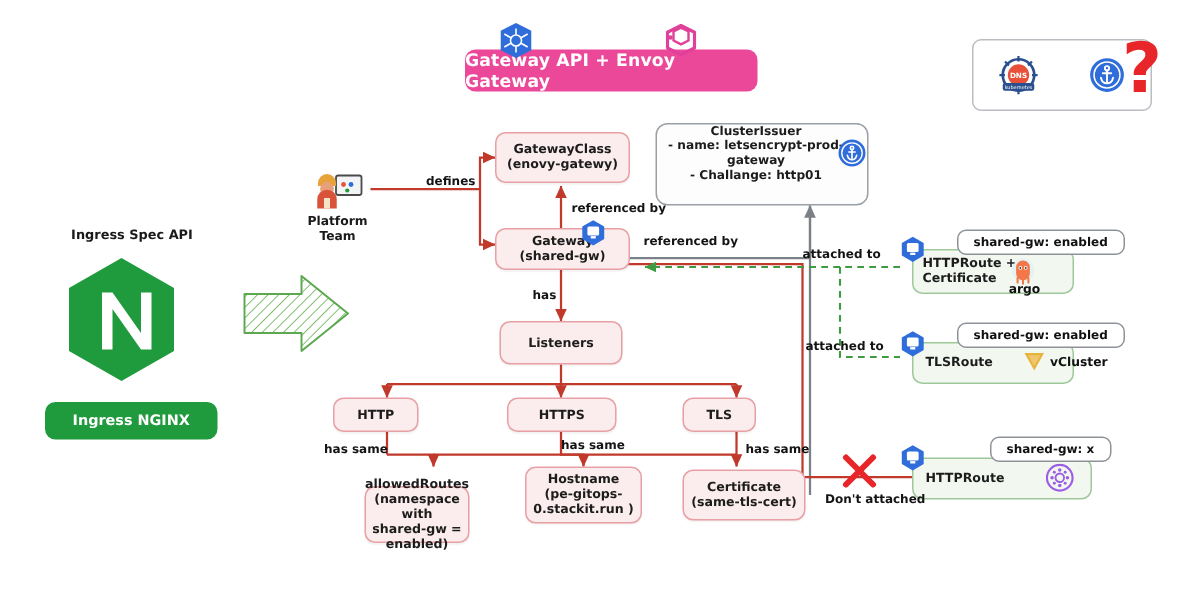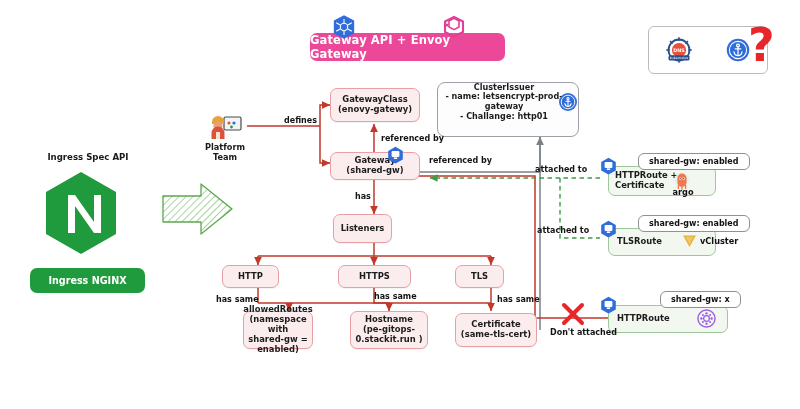--- a/index.html
+++ b/index.html
@@ -229,35 +229,35 @@
   <div class="node pinkbox" style="left:330px;top:152px;width:90px;height:28px;">
     <div>Gateway</div>
     <div>(shared-gw)</div>
   </div>
   <svg class="k8s-badge" style="left:387px;top:146px;" viewBox="0 0 17 19">
     <path d="M8.5 .8 L15.8 5 L15.8 13.4 L8.5 17.6 L1.2 13.4 L1.2 5 Z" fill="#2f6ddb"></path>
     <rect x="4.6" y="5" width="7.8" height="6" rx="1" fill="#fff"></rect>
     <rect x="6.8" y="11.4" width="3.4" height="1.6" fill="#fff"></rect>
   </svg>
 
-  <div class="node pinkbox" style="left:333px;top:214px;width:59px;height:29px;">
+  <div class="node pinkbox" style="left:333px;top:214px;width:82px;height:29px;">
     <div>Listeners</div>
   </div>
 
   <div class="node pinkbox" style="left:222px;top:265px;width:57px;height:23px;">
     <div>HTTP</div>
   </div>
   <div class="node pinkbox" style="left:338px;top:265px;width:73px;height:23px;">
     <div>HTTPS</div>
   </div>
   <div class="node pinkbox" style="left:455px;top:265px;width:49px;height:23px;">
     <div>TLS</div>
   </div>
 
-  <div class="node pinkbox" style="left:243px;top:311px;width:70px;height:38px;">
+  <div class="node pinkbox" style="left:243px;top:324px;width:70px;height:38px;">
     <div>allowedRoutes</div>
     <div>(namespace with</div>
     <div>shared-gw = enabled)</div>
   </div>
   <div class="node pinkbox" style="left:350px;top:311px;width:78px;height:38px;">
     <div>Hostname</div>
     <div>(pe-gitops-</div>
     <div>0.stackit.run )</div>
   </div>
   <div class="node pinkbox" style="left:455px;top:313px;width:82px;height:34px;">

